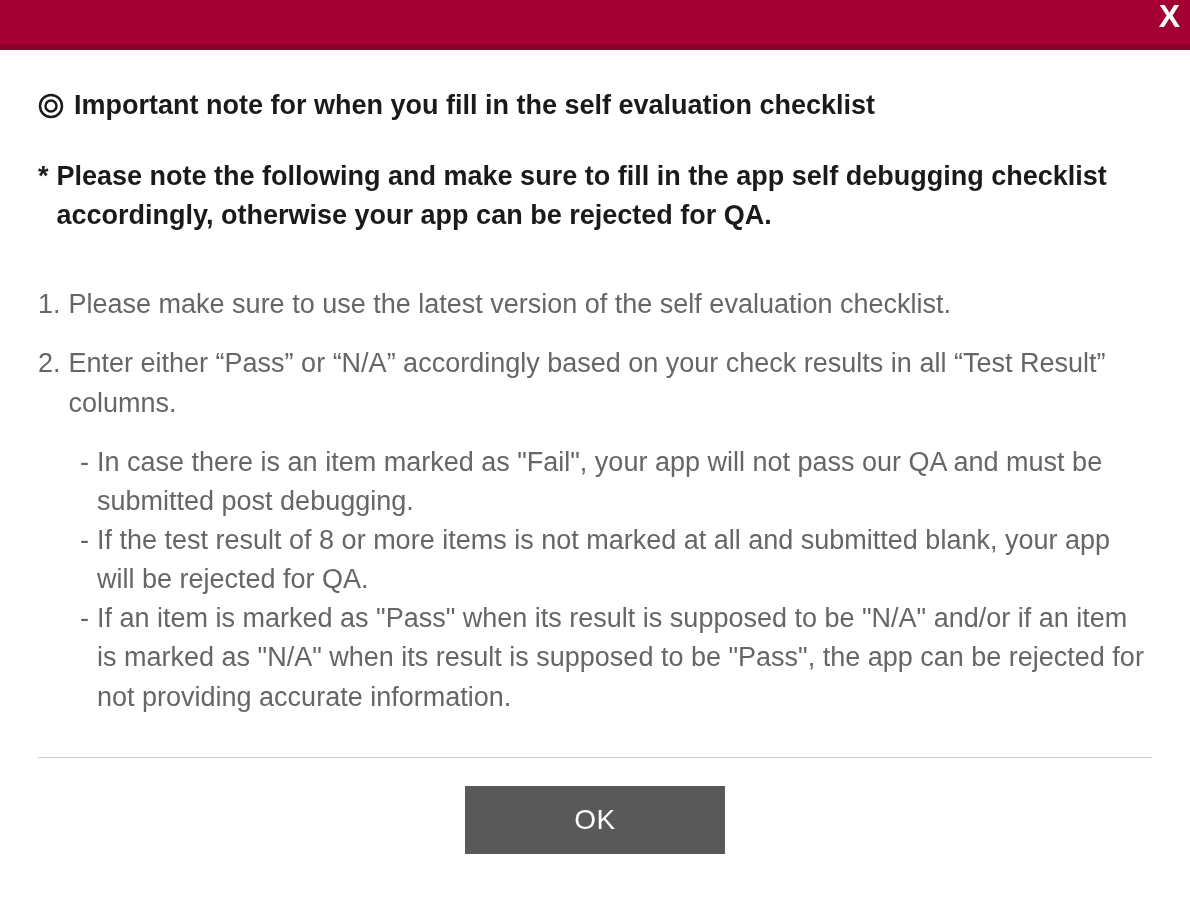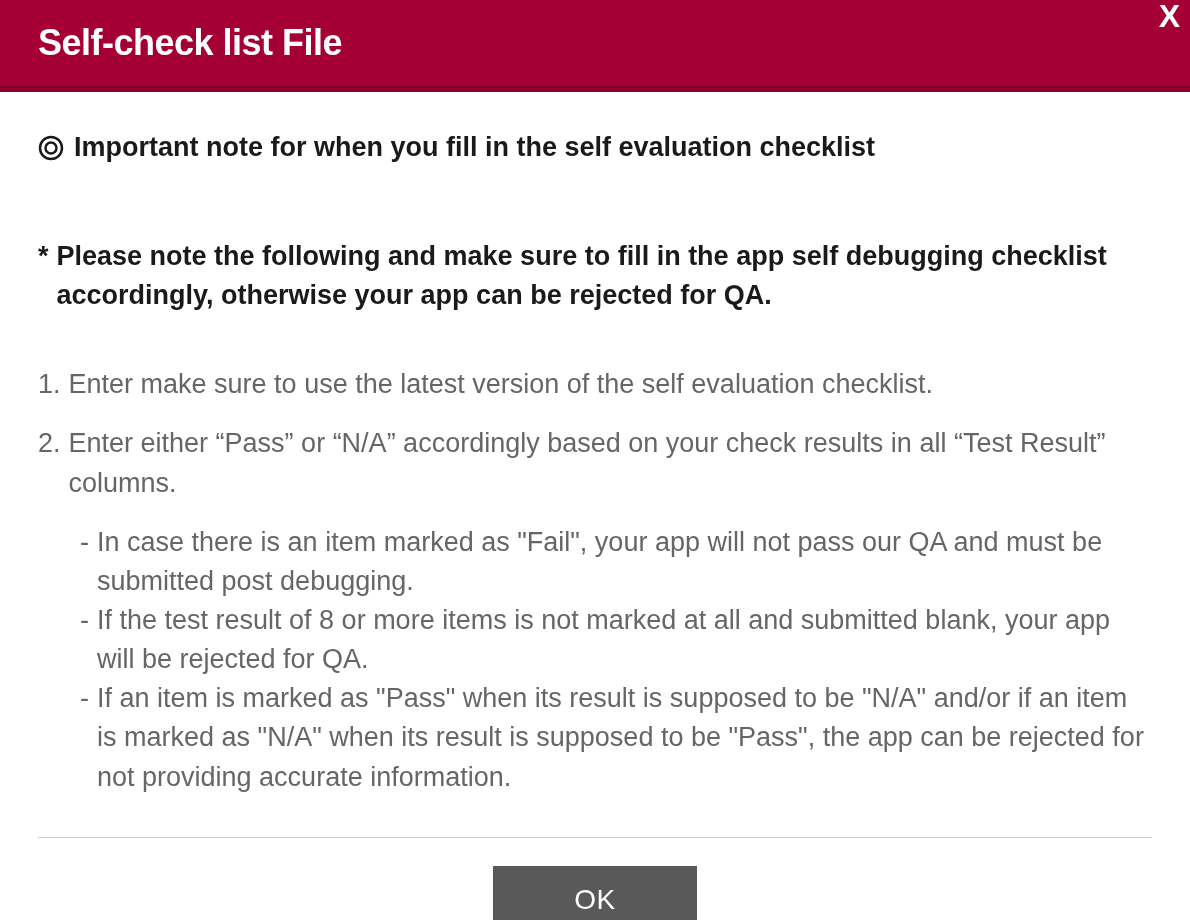--- a/index.html
+++ b/index.html
@@ -43,21 +43,21 @@
     .dialog-body {
       padding: 40px 38px 20px 38px;
     }
     .important-heading {
       display: flex;
       align-items: center;
       gap: 10px;
       font-size: 27px;
       font-weight: 700;
       color: #1a1a1a;
-      margin-bottom: 74px;
+      margin-bottom: 36px;
     }
     .bullseye-icon {
       display: inline-flex;
       align-items: center;
       justify-content: center;
       flex-shrink: 0;
     }
     .warning-text {
       display: flex;
       font-size: 27px;
@@ -111,30 +111,29 @@
       justify-content: center;
       padding: 28px 0;
     }
     .ok-button {
       background: #595959;
       color: #ffffff;
       border: none;
       font-size: 28px;
       font-weight: 500;
       padding: 18px 17px;
-      width: 204px;
+      width: 260px;
       cursor: pointer;
       letter-spacing: 0.5px;
     }
   </style>
 </head>
 <body>
 
 <div class="dialog-header">
-  <div class="dialog-title">Self-check list File</div>
   <button class="close-button">X</button>
 </div>
 
 <div class="dialog-body">
 
   <div class="important-heading">
     <span class="bullseye-icon">
       <svg width="26" height="26" viewBox="0 0 26 26">
         <circle cx="13" cy="13" r="11" fill="none" stroke="#1a1a1a" stroke-width="2.5"></circle>
         <circle cx="13" cy="13" r="5.5" fill="none" stroke="#1a1a1a" stroke-width="2.5"></circle>
@@ -144,21 +143,21 @@
   </div>
 
   <div class="warning-text">
     <span class="warning-asterisk">*</span>
     <span>Please note the following and make sure to fill in the app self debugging checklist accordingly, otherwise your app can be rejected for QA.</span>
   </div>
 
   <ol class="numbered-list">
     <li class="numbered-item">
       <span class="num">1.</span>
-      <span>Enter make sure to use the latest version of the self evaluation checklist.</span>
+      <span>Please make sure to use the latest version of the self evaluation checklist.</span>
     </li>
     <li class="numbered-item">
       <span class="num">2.</span>
       <span>Enter either “Pass” or “N/A” accordingly based on your check results in all “Test Result” columns.</span>
     </li>
   </ol>
 
   <ul class="sub-list">
     <li class="sub-item">
       <span class="dash">-</span>

